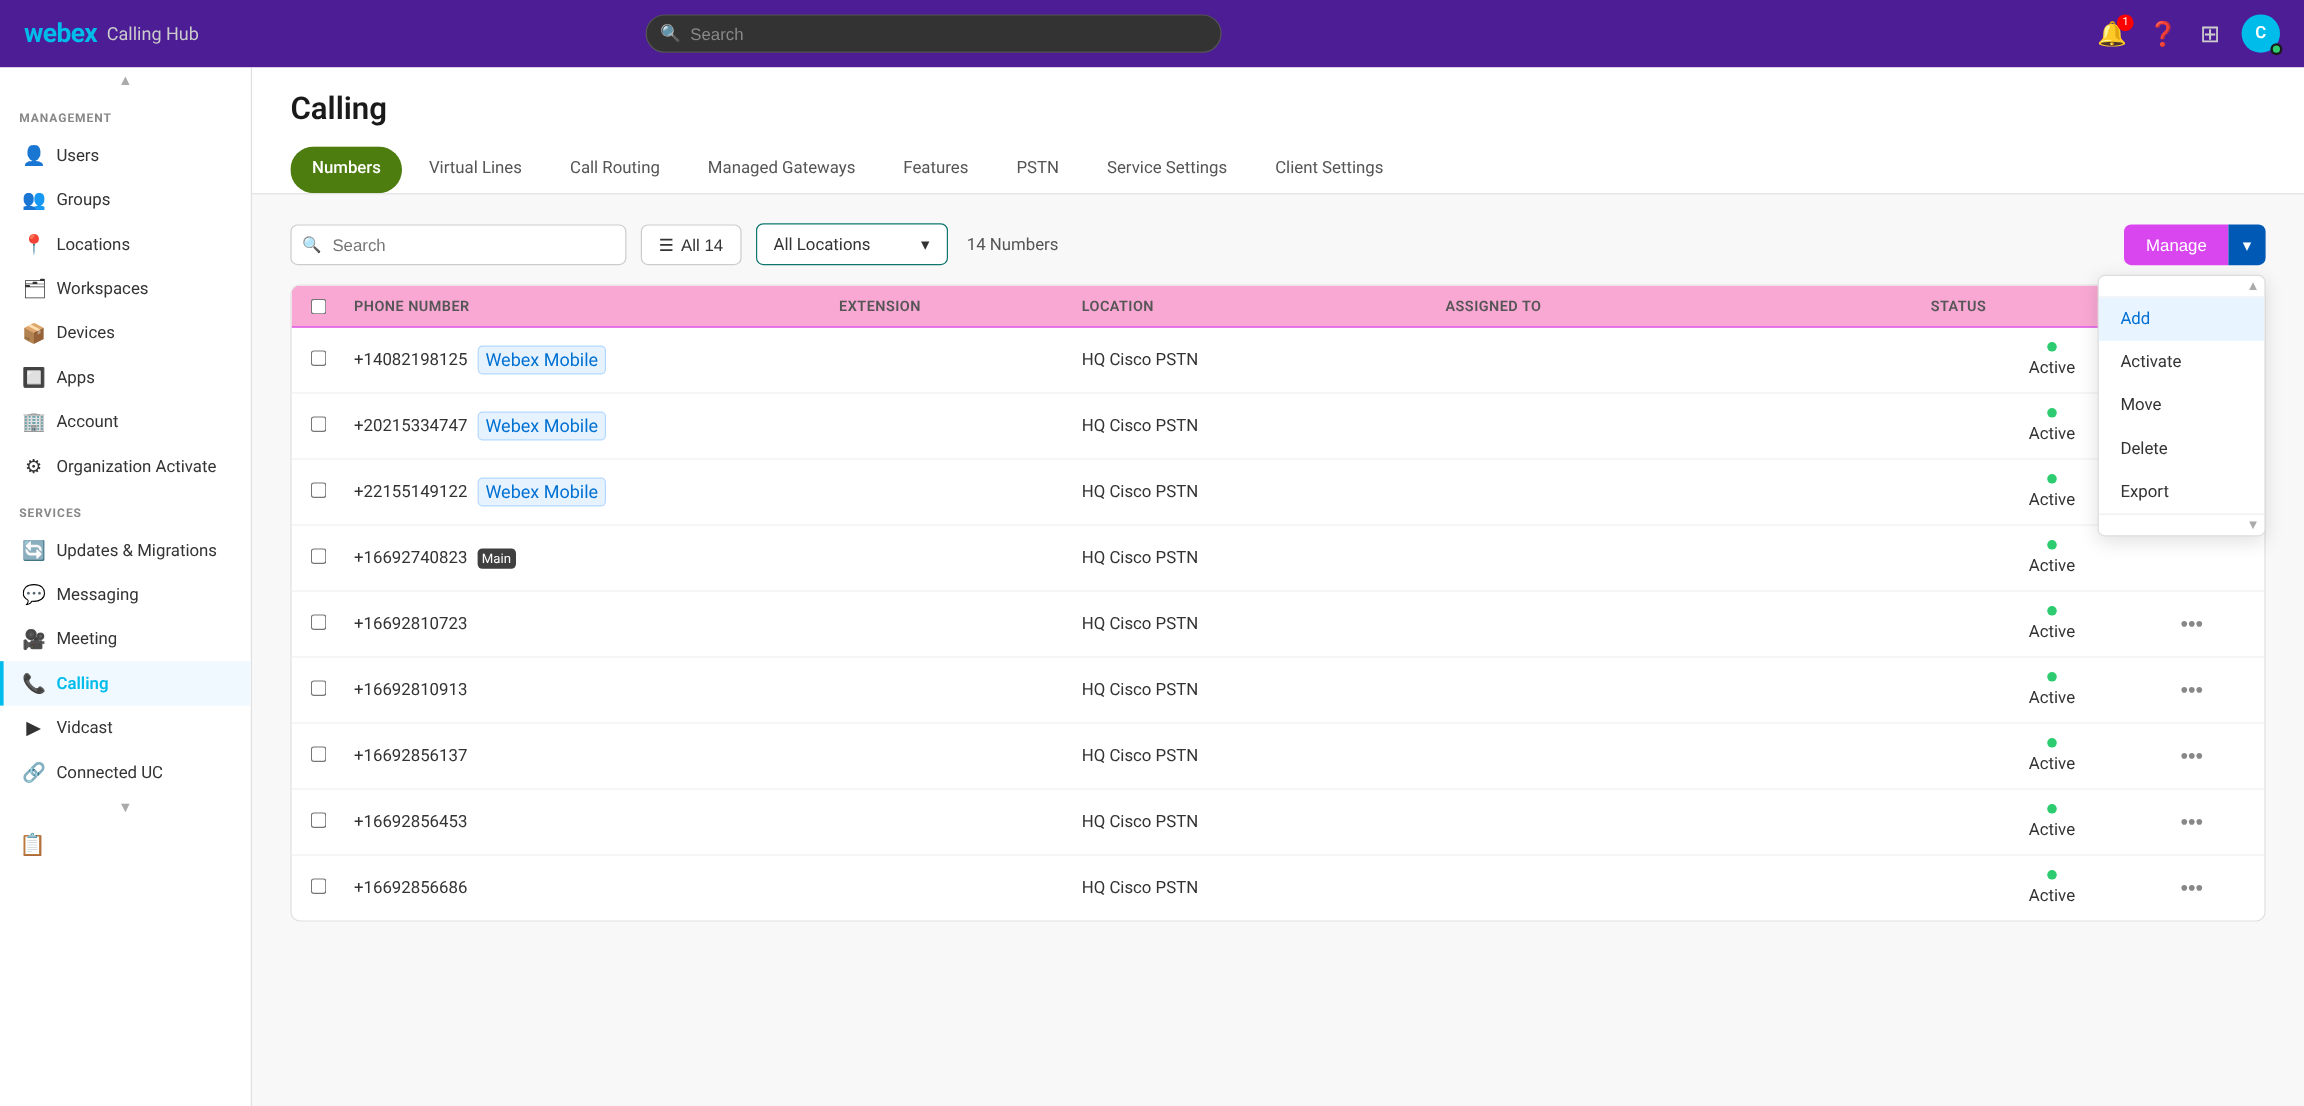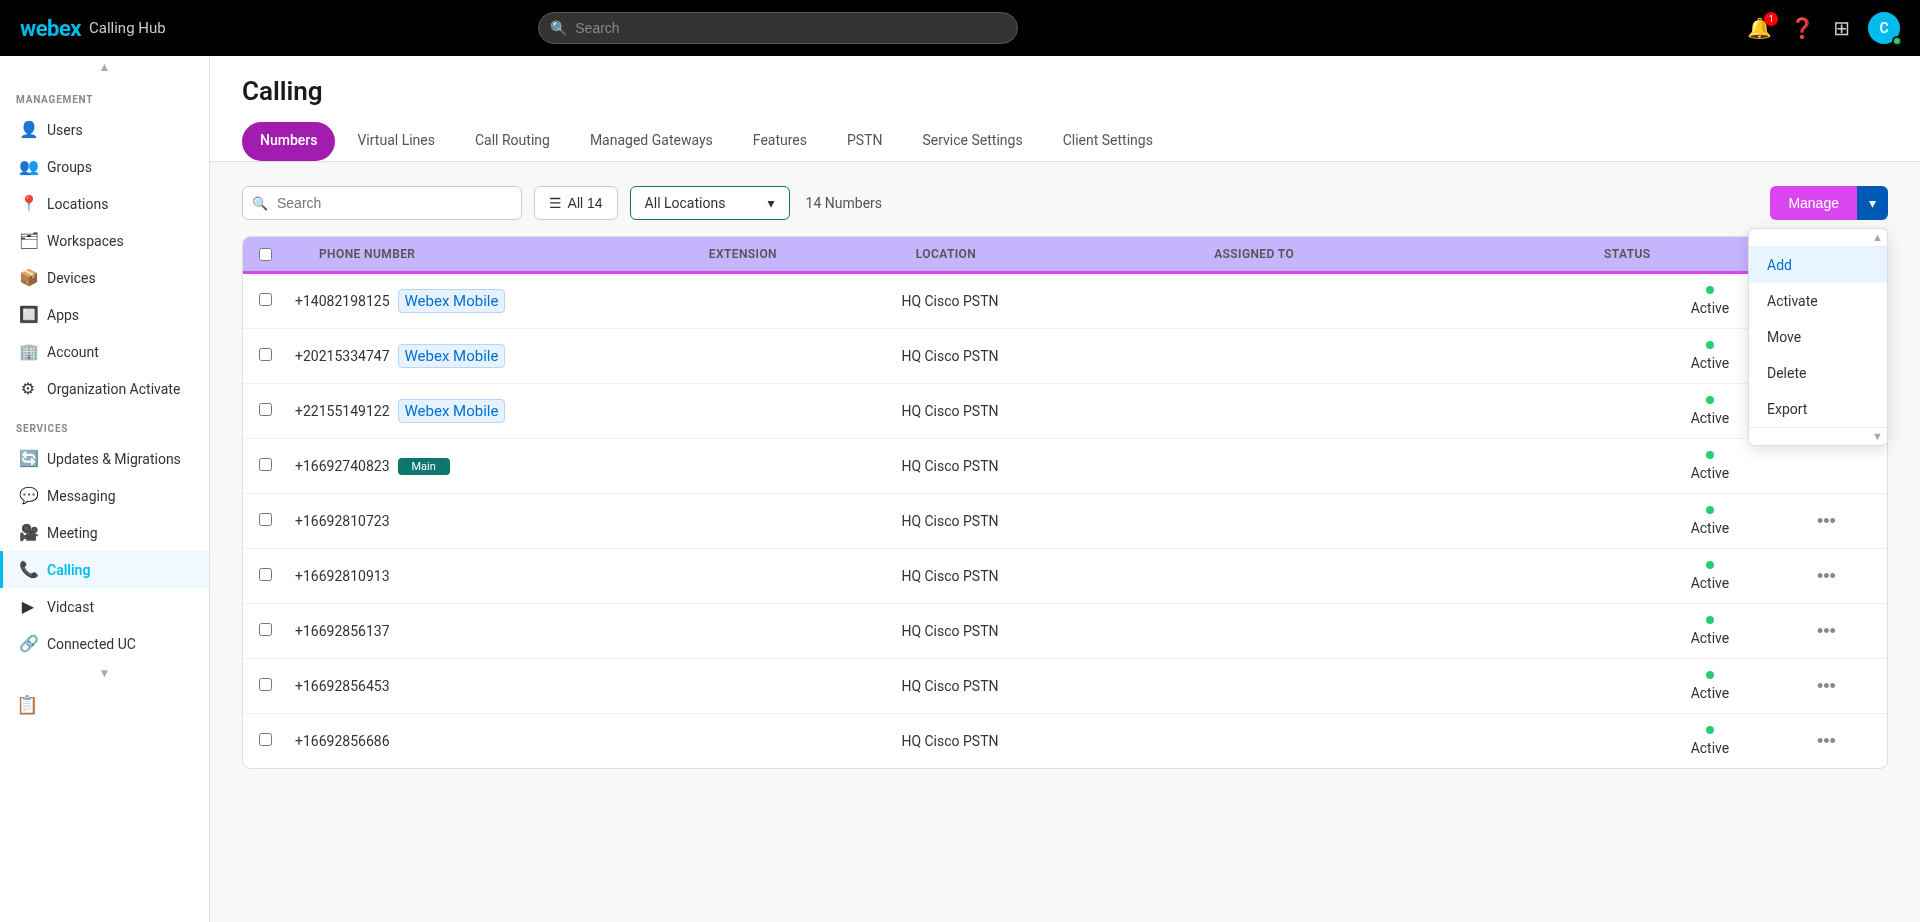--- a/index.html
+++ b/index.html
@@ -1,20 +1,20 @@
 <!DOCTYPE html>
 <html><head>
   <meta charset="utf-8">
   <style>
     * { box-sizing: border-box; margin: 0; padding: 0; }
     body { font-family: -apple-system, BlinkMacSystemFont, 'Segoe UI', Roboto, sans-serif; background: #f4f5f7; display: flex; flex-direction: column; height: 922px; overflow: hidden; }
 
     
     .top-nav {
-      background: #000000;
+      background: #4c1d95;
       height: 56px;
       display: flex;
       align-items: center;
       padding: 0 20px;
       gap: 16px;
       flex-shrink: 0;
       z-index: 100;
     }
     .logo-area {
       display: flex;
@@ -186,21 +186,21 @@
     }
     .tab-item {
       padding: 10px 18px;
       font-size: 14px;
       color: #555;
       cursor: pointer;
       border-bottom: 3px solid transparent;
       white-space: nowrap;
     }
     .tab-item.active {
-      background: #a21caf;
+      background: #4d7c0f;
       color: white;
       border-radius: 20px;
       border-bottom: 3px solid transparent;
       font-weight: 500;
     }
 
     
     .table-area {
       padding: 24px 32px;
     }
@@ -309,29 +309,28 @@
     
     .numbers-table {
       background: white;
       border: 1px solid #e0e0e0;
       border-radius: 8px;
       overflow: hidden;
     }
     .table-header-row {
       display: grid;
       grid-template-columns: 36px 2fr 1fr 1.5fr 2fr 1fr 60px;
-      background: #c4b5fd;
-      border-bottom: 3px solid #d946ef;
+      background: #f9a8d4;
+      border-bottom: 1px solid #d946ef;
       padding: 10px 16px;
       font-size: 12px;
       font-weight: 600;
       color: #555;
       text-transform: uppercase;
       letter-spacing: 0.4px;
-      gap: 24px;
     }
     .table-row {
       display: grid;
       grid-template-columns: 36px 2fr 1fr 1.5fr 2fr 1fr 60px;
       padding: 12px 16px;
       border-bottom: 1px solid #f0f0f0;
       align-items: center;
       font-size: 14px;
       color: #333;
     }
@@ -345,25 +344,25 @@
     .tag-webex-mobile {
       background: #e6f3ff;
       color: #0070d2;
       border: 1px solid #b3d7ff;
       border-radius: 4px;
       font-size: 15px;
       padding: 2px 6px;
       white-space: nowrap;
     }
     .tag-main {
-      background: #0f766e;
+      background: #404040;
       color: white;
       border-radius: 4px;
       font-size: 11px;
-      padding: 2px 14px;
+      padding: 2px 4px;
       white-space: nowrap;
     }
     .status-cell {
       display: flex;
       align-items: center;
       gap: 6px;
       flex-direction: column;
     }
     .status-dot {
       width: 8px;

